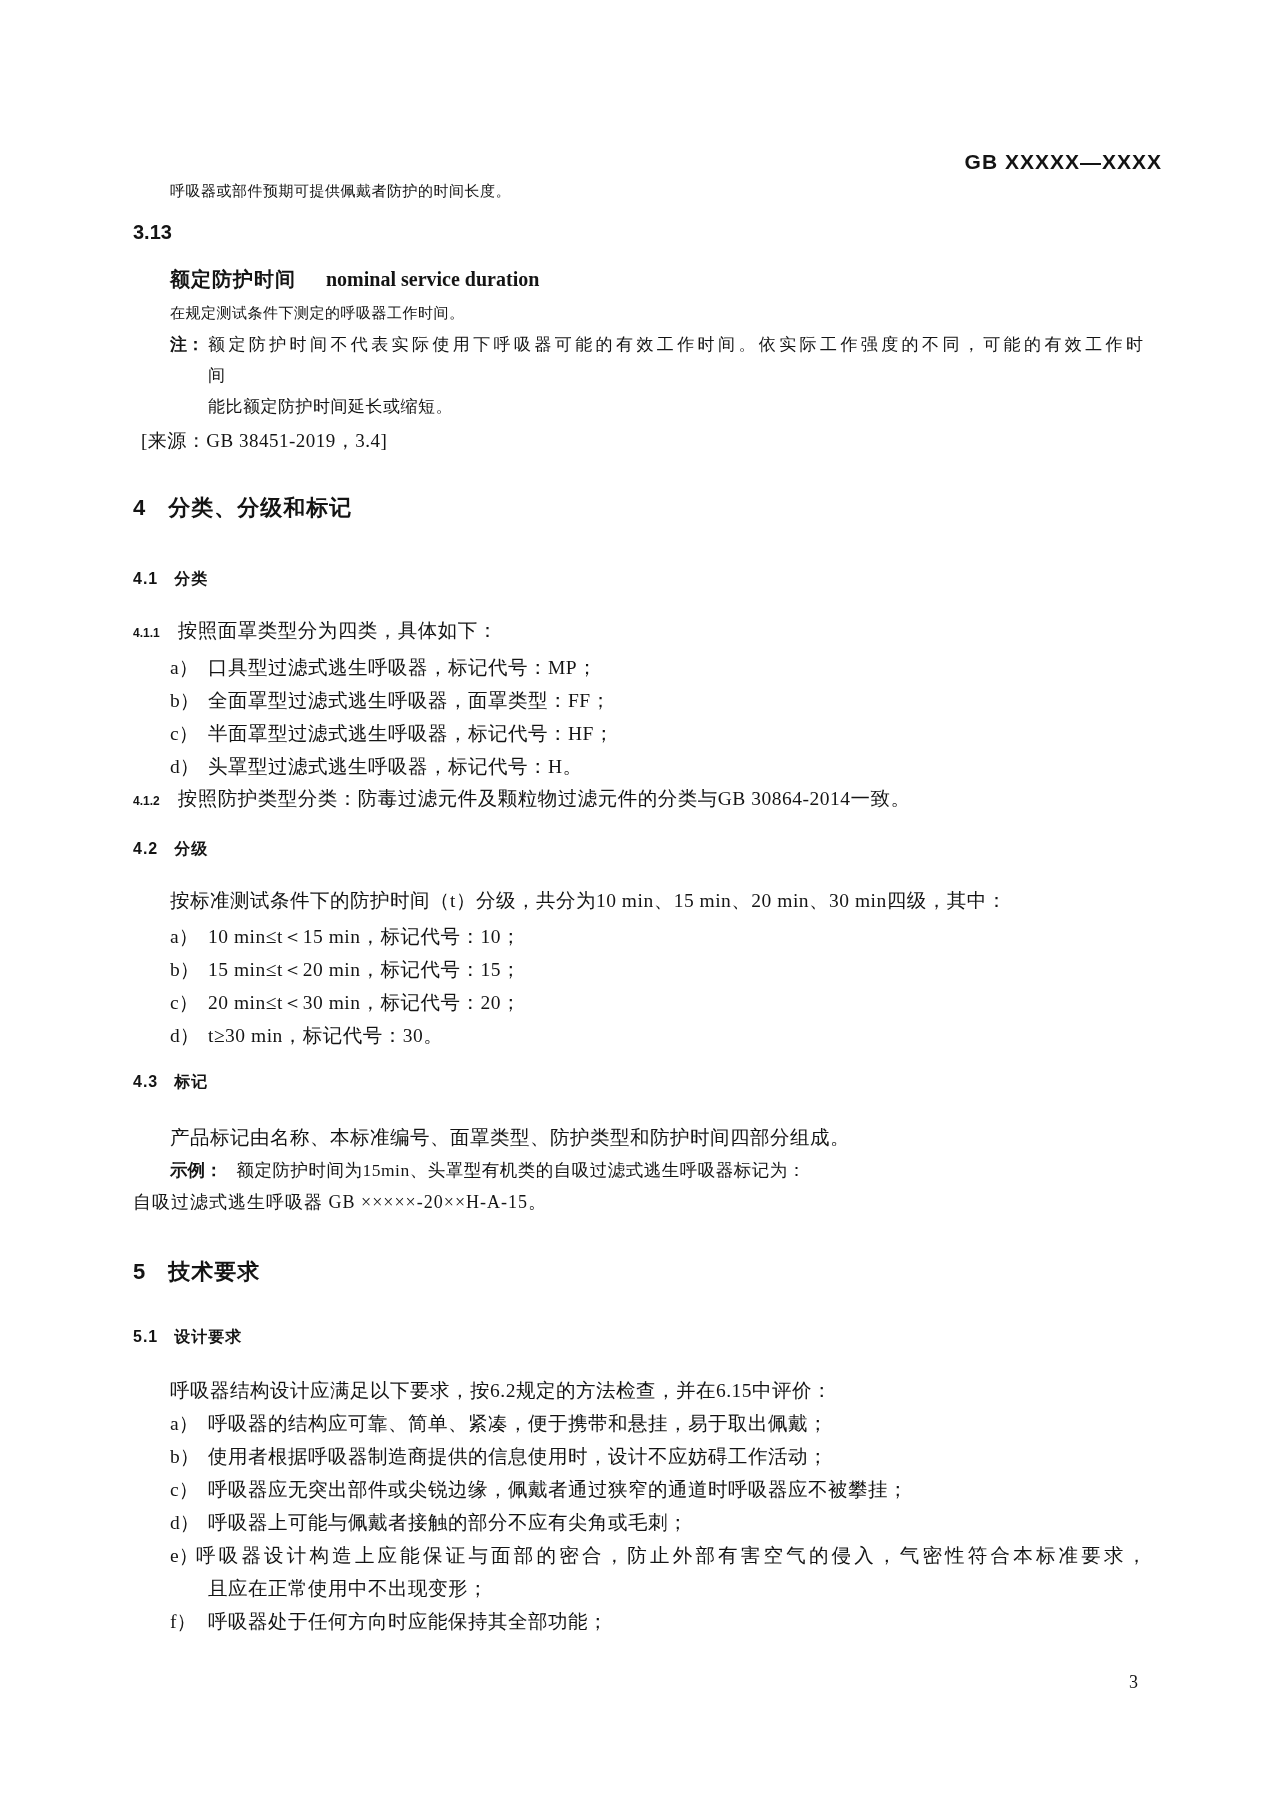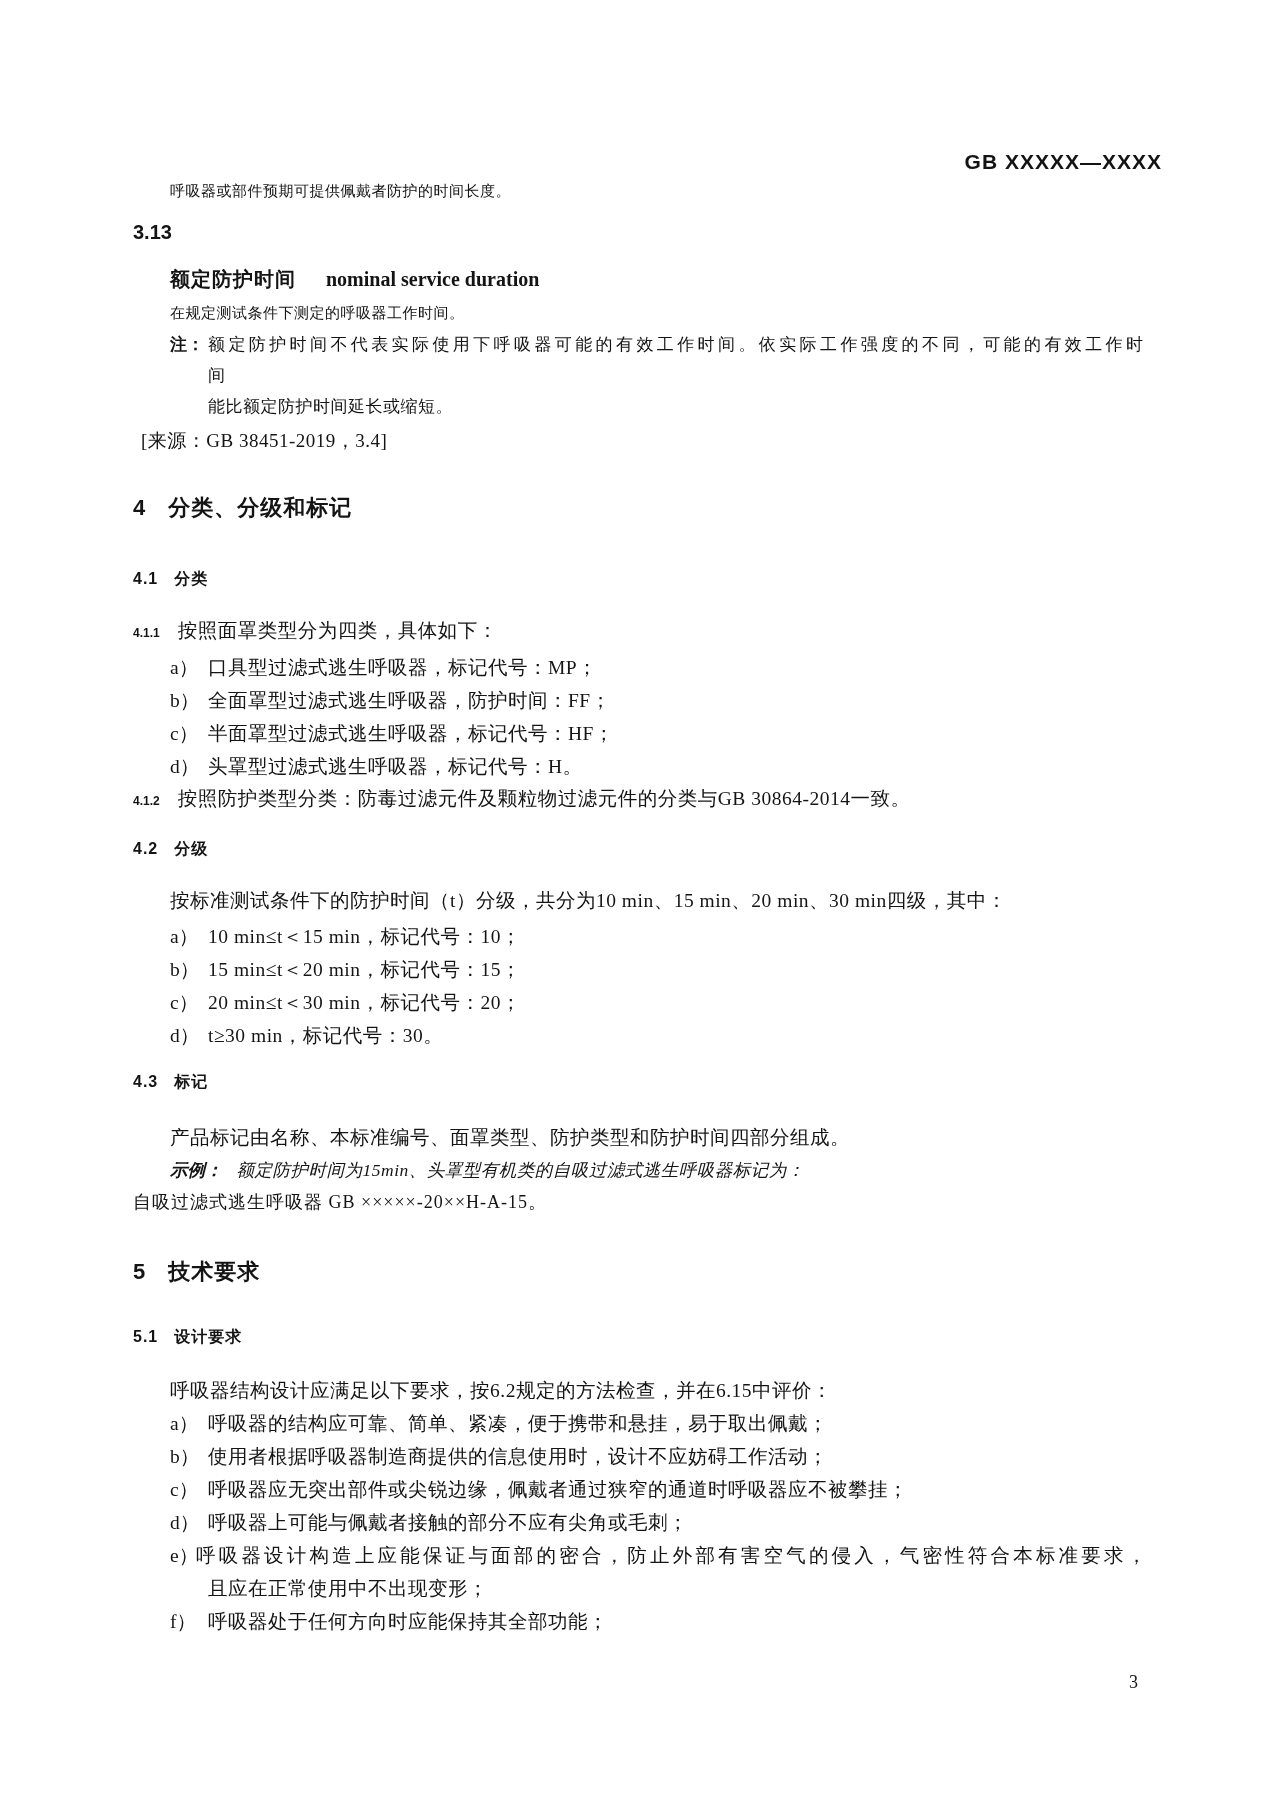--- a/index.html
+++ b/index.html
@@ -69,21 +69,21 @@
   .list { margin-left:37px; }
   .list.l411 { margin-top:2px; }
   .list.l42 { margin-top:3px; }
   .list.l51 { margin-top:0; }
   .li { padding-left:38px; line-height:33px; font-size:19.5px; letter-spacing:0.5px; }
   .li .li-label { display:inline-block; width:38px; margin-left:-38px; letter-spacing:0; }
   .li.tight .li-label { width:26px; }
   .li .spread-e { letter-spacing:3.2px; }
   .li .li-cont { letter-spacing:0.5px; }
 
-  .example-line { margin-top:1px; margin-left:37px; line-height:31px; font-size:17.5px;font-style:italic; }
+  .example-line { margin-top:1px; margin-left:37px; line-height:31px; font-size:17.5px; }
   .example-line .ex-label { font-family:"Liberation Sans", sans-serif; font-weight:bold; margin-right:14px; }
   .example-line .ex-text { letter-spacing:0.5px; }
   .example-code { margin-top:1px; line-height:31px; font-size:18px; letter-spacing:1px; }
 
   .page-num-row { margin-top:29px; text-align:right; padding-right:24px; line-height:30px; font-size:18px; }
 </style>
 </head>
 <body>
 
 <div class="content">
@@ -118,21 +118,21 @@
   <div class="h2-title s41">
     <span class="h-num">4.1</span><span class="h-text">分类</span>
   </div>
 
   <div class="clause-para c411">
     <span class="cnum">4.1.1</span><span class="ctext">按照面罩类型分为四类，具体如下：</span>
   </div>
 
   <div class="list l411">
     <div class="li"><span class="li-label">a）</span><span class="li-text">口具型过滤式逃生呼吸器，标记代号：MP；</span></div>
-    <div class="li"><span class="li-label">b）</span><span class="li-text">全面罩型过滤式逃生呼吸器，防护时间：FF；</span></div>
+    <div class="li"><span class="li-label">b）</span><span class="li-text">全面罩型过滤式逃生呼吸器，面罩类型：FF；</span></div>
     <div class="li"><span class="li-label">c）</span><span class="li-text">半面罩型过滤式逃生呼吸器，标记代号：HF；</span></div>
     <div class="li"><span class="li-label">d）</span><span class="li-text">头罩型过滤式逃生呼吸器，标记代号：H。</span></div>
   </div>
 
   <div class="clause-para c412">
     <span class="cnum">4.1.2</span><span class="ctext">按照防护类型分类：防毒过滤元件及颗粒物过滤元件的分类与GB 30864-2014一致。</span>
   </div>
 
   <div class="h2-title s42">
     <span class="h-num">4.2</span><span class="h-text">分级</span>

